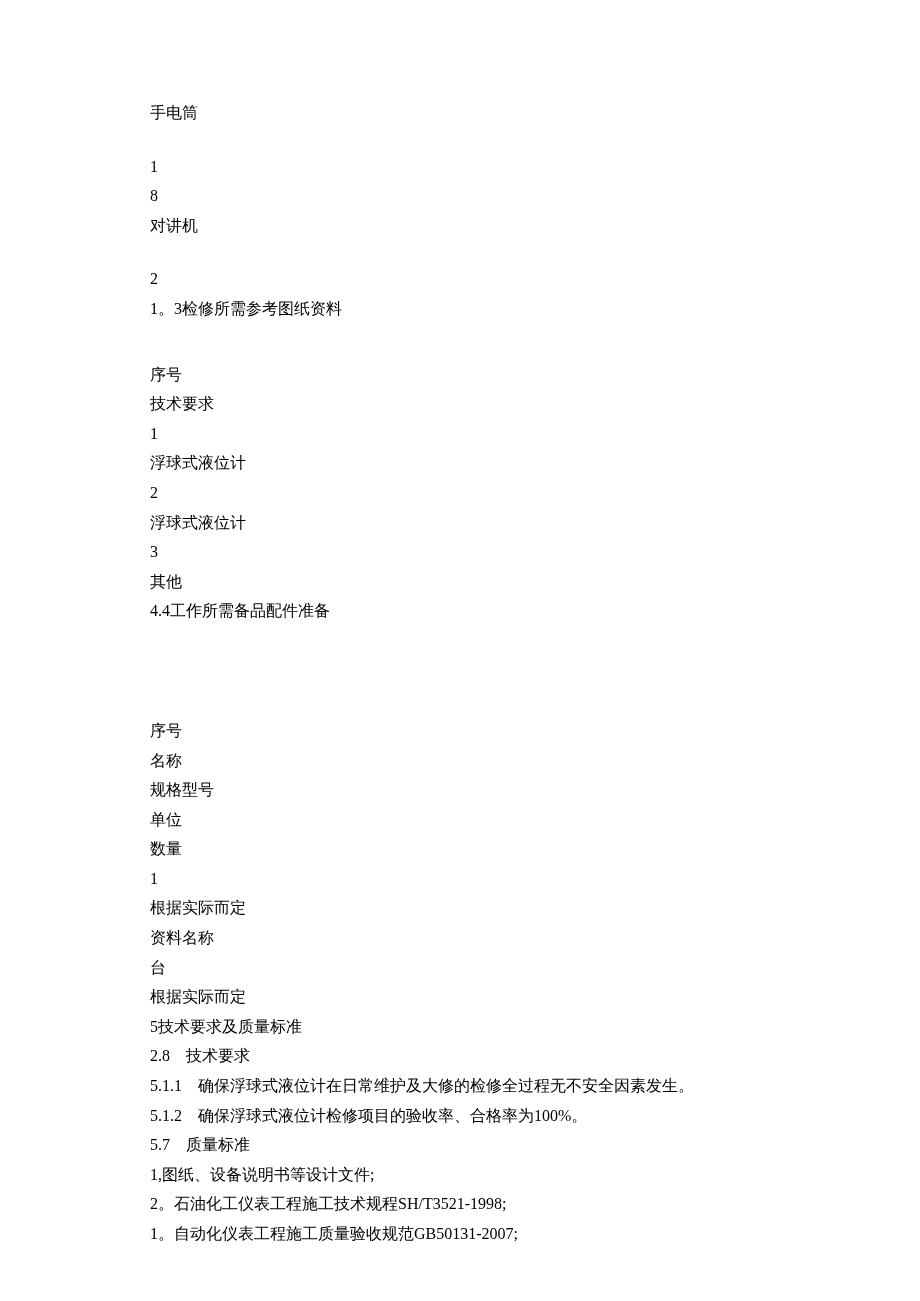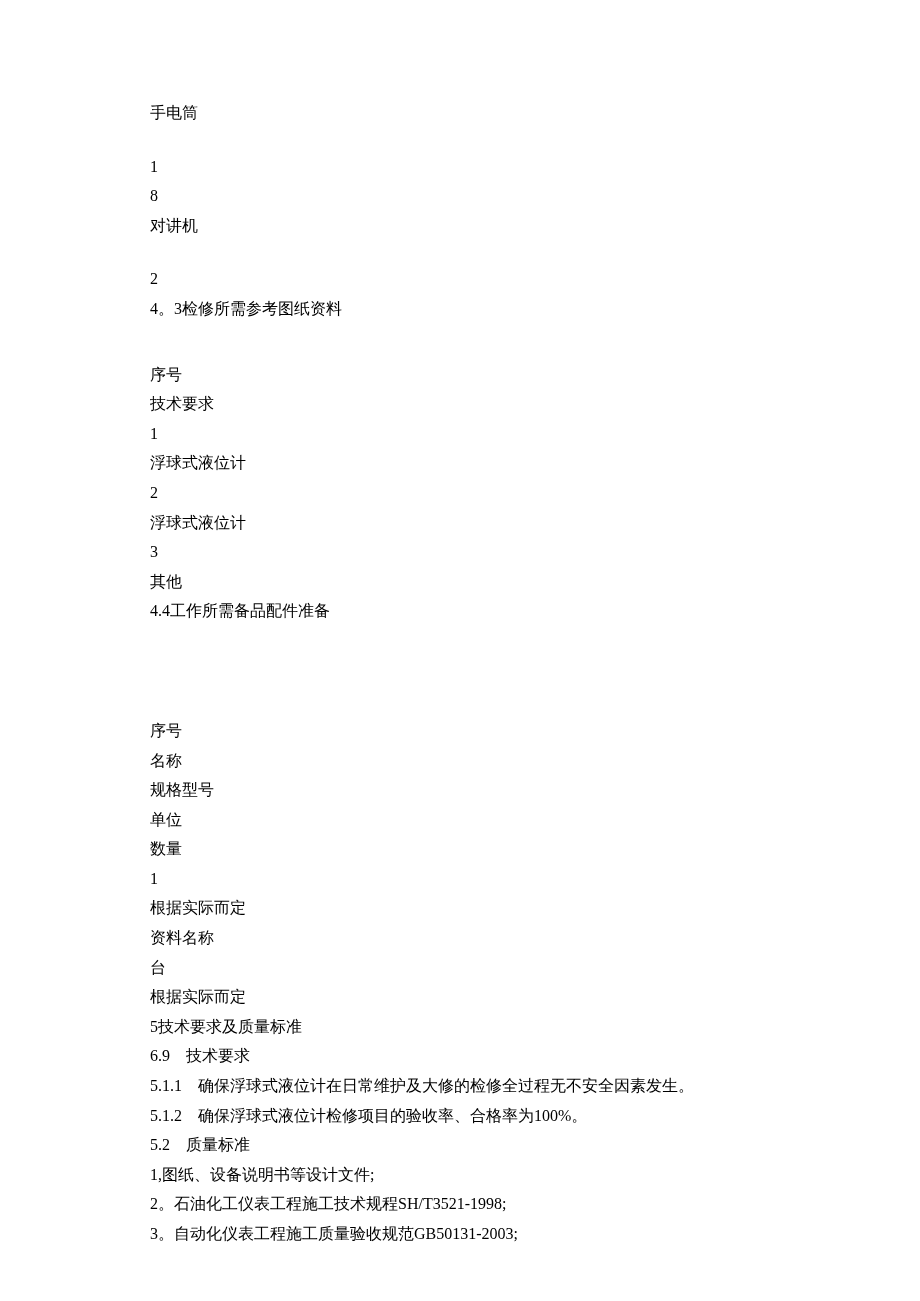--- a/index.html
+++ b/index.html
@@ -32,21 +32,21 @@
 </head>
 <body>
 
 <div class="line">手电筒</div>
 <div class="spacer"></div>
 <div class="line">1</div>
 <div class="line">8</div>
 <div class="line">对讲机</div>
 <div class="spacer"></div>
 <div class="line">2</div>
-<div class="line">4。3检修所需参考图纸资料</div>
+<div class="line">1。3检修所需参考图纸资料</div>
 <div class="spacer"></div>
 <div class="spacer-small"></div>
 <div class="line">序号</div>
 <div class="line">技术要求</div>
 <div class="line">1</div>
 <div class="line">浮球式液位计</div>
 <div class="line">2</div>
 <div class="line">浮球式液位计</div>
 <div class="line">3</div>
 <div class="line">其他</div>
@@ -56,19 +56,19 @@
 <div class="line">名称</div>
 <div class="line">规格型号</div>
 <div class="line">单位</div>
 <div class="line">数量</div>
 <div class="line">1</div>
 <div class="line">根据实际而定</div>
 <div class="line">资料名称</div>
 <div class="line">台</div>
 <div class="line">根据实际而定</div>
 <div class="line">5技术要求及质量标准</div>
-<div class="line">6.9　技术要求</div>
+<div class="line">2.8　技术要求</div>
 <div class="line">5.1.1　确保浮球式液位计在日常维护及大修的检修全过程无不安全因素发生。</div>
 <div class="line">5.1.2　确保浮球式液位计检修项目的验收率、合格率为100%。</div>
-<div class="line">5.2　质量标准</div>
+<div class="line">5.7　质量标准</div>
 <div class="line">1,图纸、设备说明书等设计文件;</div>
 <div class="line">2。石油化工仪表工程施工技术规程SH/T3521-1998;</div>
-<div class="line">3。自动化仪表工程施工质量验收规范GB50131-2003;</div>
+<div class="line">1。自动化仪表工程施工质量验收规范GB50131-2007;</div>
 
 </body></html>

